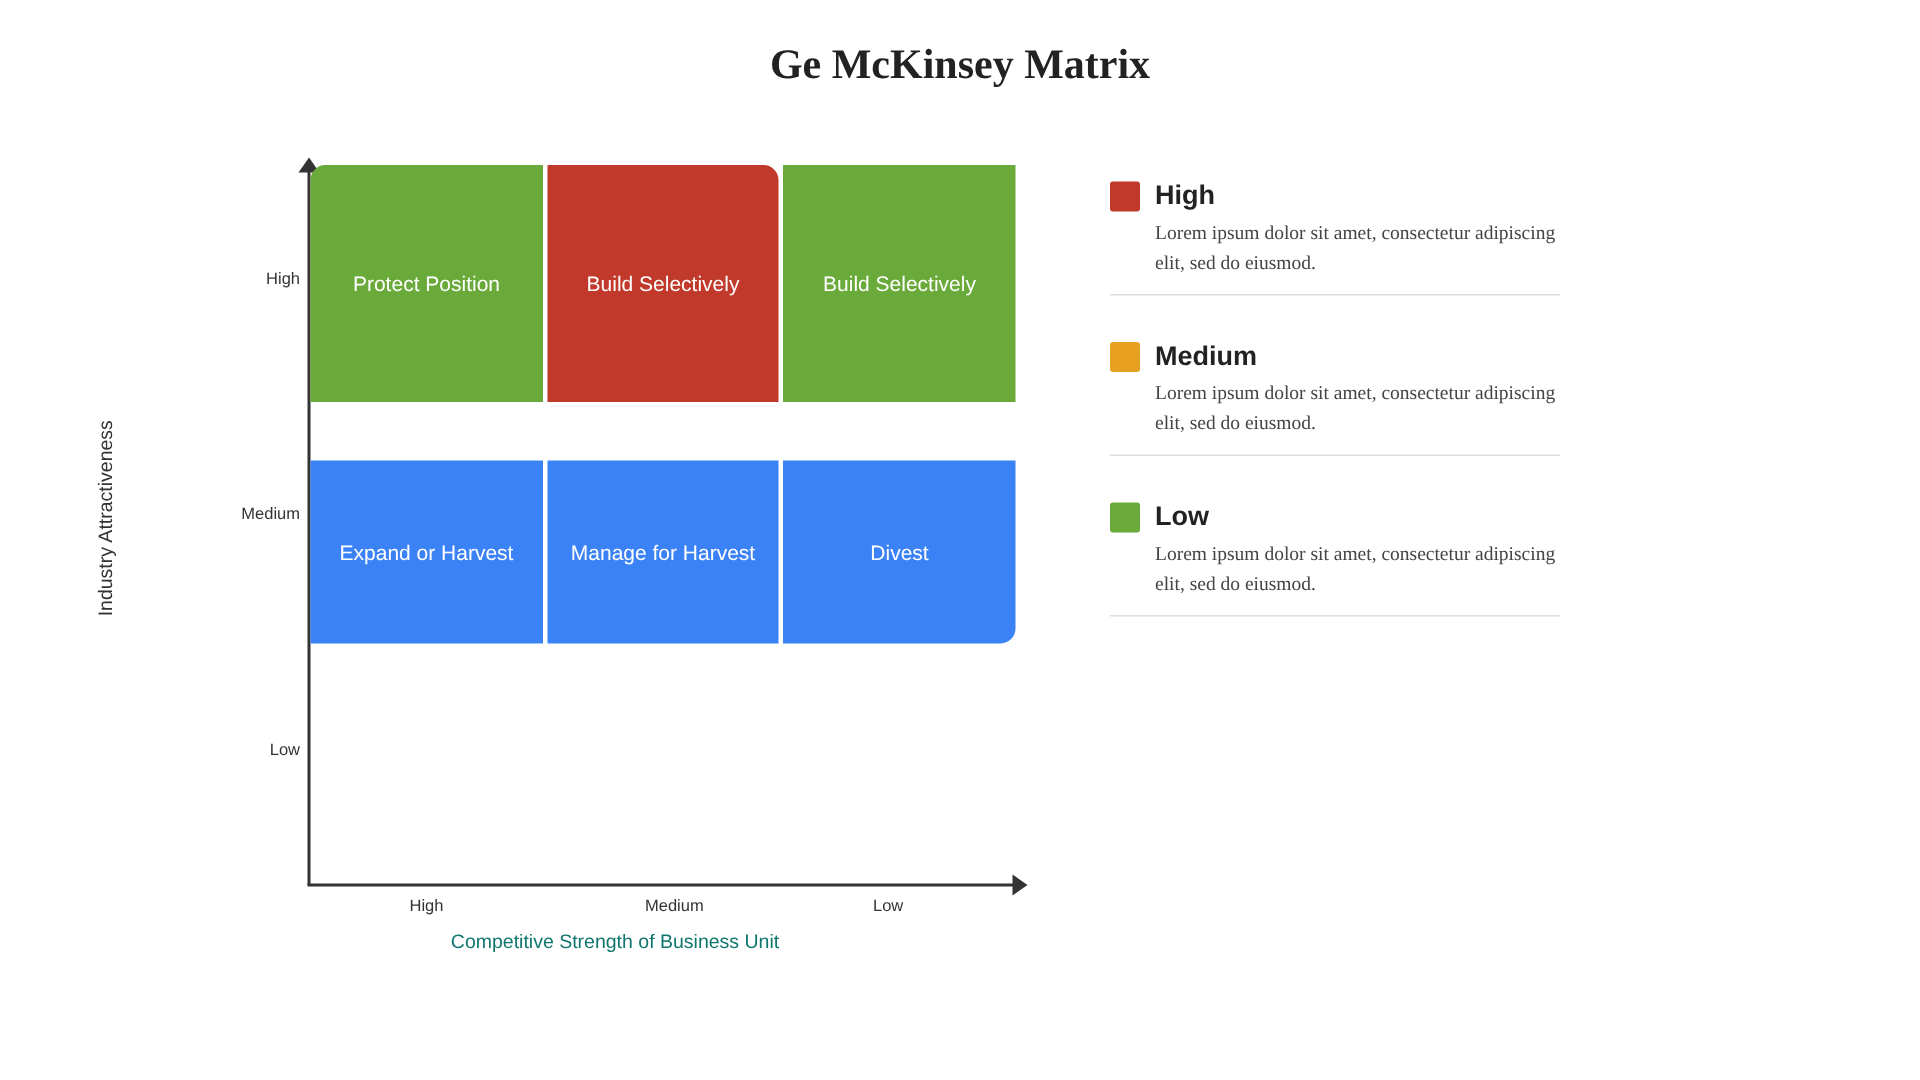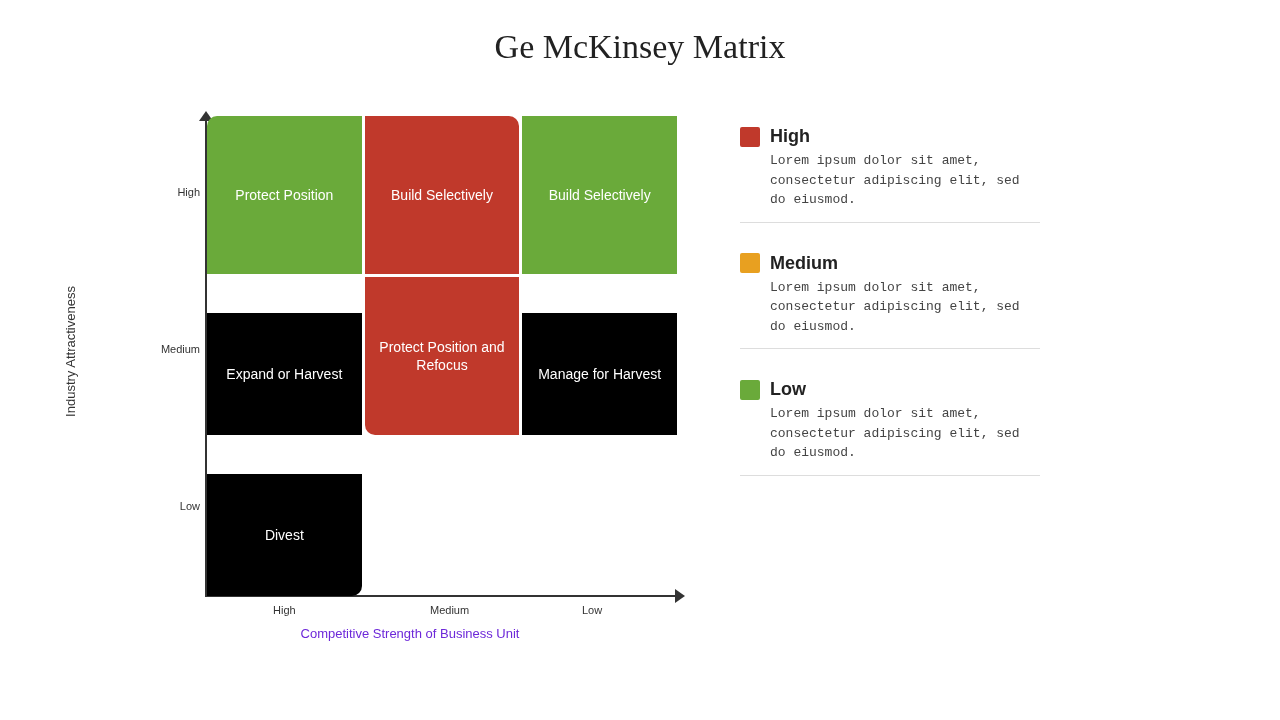--- a/index.html
+++ b/index.html
@@ -6,22 +6,22 @@
     body {
       width: 1280px;
       height: 720px;
       background: #ffffff;
       font-family: 'Georgia', serif;
       overflow: hidden;
     }
 
     .page-title {
       text-align: center;
-      font-size: 34px;
-      font-weight: normal;
+      font-size: 28px;
+      font-weight: bold;
       color: #222;
       padding-top: 28px;
       padding-bottom: 10px;
     }
 
     .main-content {
       display: flex;
       flex-direction: row;
       align-items: flex-start;
       justify-content: flex-start;
@@ -57,21 +57,21 @@
     }
 
     
     .x-axis-label {
       position: absolute;
       bottom: 5px;
       left: 80px;
       right: 0;
       text-align: center;
       font-size: 13px;
-      color: #6d28d9;
+      color: #0f766e;
       font-family: Arial, sans-serif;
     }
 
     
     .axes-container {
       position: absolute;
       left: 30px;
       top: 20px;
       width: 570px;
       height: 540px;
@@ -160,21 +160,21 @@
       font-size: 14px;
       font-family: Arial, sans-serif;
       font-weight: 500;
       line-height: 1.3;
       padding: 8px;
     }
 
     
     .green { background-color: #6aaa3a; }
     .red { background-color: #c0392b; }
-    .orange { background-color: #000000; margin-top: 36px; }
+    .orange { background-color: #3b82f6; margin-top: 36px; }
 
     
     .round-tl { border-top-left-radius: 10px; }
     .round-tr { border-top-right-radius: 10px; }
     .round-bl { border-bottom-left-radius: 10px; }
     .round-br { border-bottom-right-radius: 10px; }
 
     
     .legend-area {
       margin-left: 60px;
@@ -207,21 +207,21 @@
     .legend-title {
       font-size: 18px;
       font-weight: bold;
       color: #222;
       font-family: Arial, sans-serif;
     }
 
     .legend-desc {
       font-size: 13px;
       color: #444;
-      font-family: Liberation Mono, monospace;
+      font-family: Liberation Serif, serif;
       line-height: 1.5;
       margin-left: 30px;
     }
 
     .legend-divider {
       width: 100%;
       height: 1px;
       background: #ddd;
       margin-top: 8px;
     }
@@ -266,23 +266,20 @@
           <span>Build Selectively</span>
         </div>
 
         <div class="matrix-cell green">
           <span>Build Selectively</span>
         </div>
         <div class="matrix-cell orange">
           <span>Expand or Harvest</span>
         </div>
 
-        <div class="matrix-cell red round-bl">
-          <span>Protect Position and Refocus</span>
-        </div>
         <div class="matrix-cell orange">
           <span>Manage for Harvest</span>
         </div>
         <div class="matrix-cell orange round-br">
           <span>Divest</span>
         </div>
       </div>
     </div>
   </div>
 

